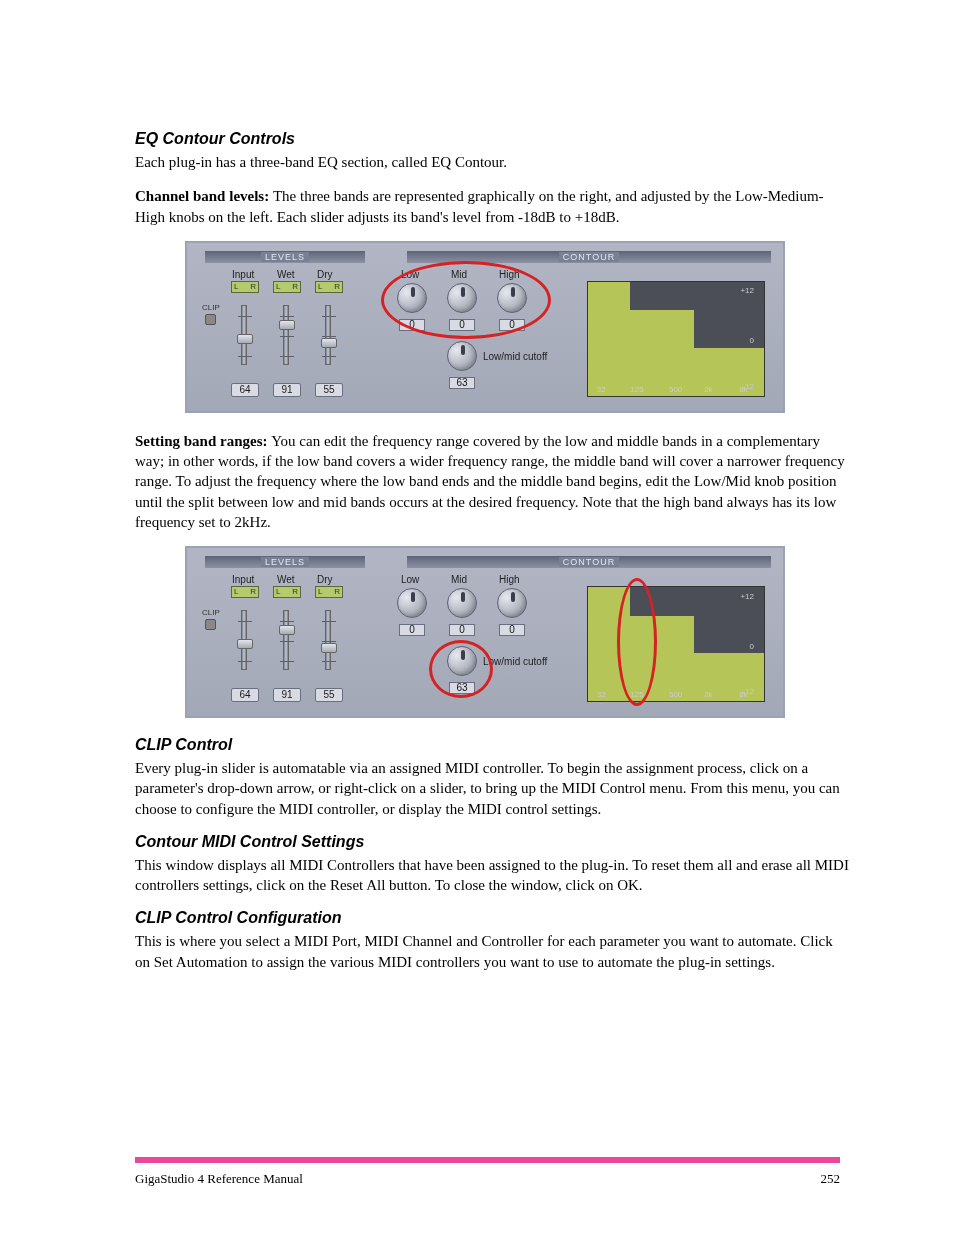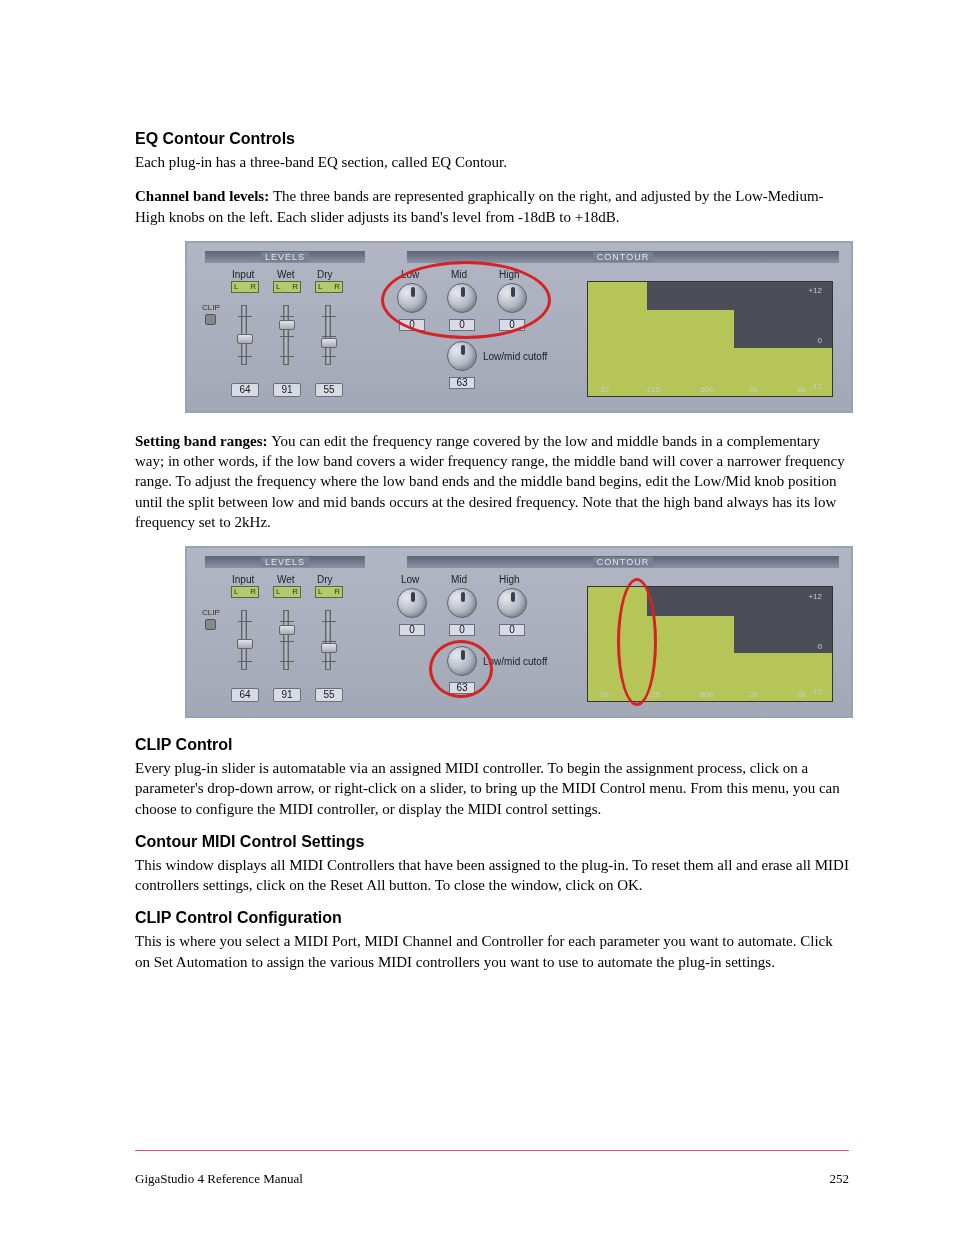--- a/index.html
+++ b/index.html
@@ -11,25 +11,26 @@
     font-size: 15px;
     color: #000;
     padding: 130px 105px 40px 135px;
     position: relative;
   }
   h3 {
     font-family: 'Trebuchet MS', Verdana, sans-serif;
     font-weight: bold;
     font-size: 16px;
     margin-bottom: 4px;
+    font-style: italic;
   }
   p { line-height: 1.35; margin-bottom: 14px; }
   .bold { font-weight: bold; }
   .figure {
-    width: 668px;
+    width: 600px;
     margin: 10px auto 18px 50px;
     border: 2px solid #9aa2b4;
   }
   .panel {
     height: 168px;
     background: linear-gradient(#b2b6c4,#a3a8b7);
     position: relative;
   }
   .title-band {
     position: absolute;
@@ -88,22 +89,22 @@
     background:#4b4e56; border:1px solid #333;
   }
   .bar { position:absolute; bottom:0; background:#b6c558; }
   .chart-lbl { position:absolute; bottom:2px; font:8px Arial; color:#ccc; }
   .chart-ylbl { position:absolute; right:10px; font:8px Arial; color:#ccc; }
   .red-ring {
     position:absolute; border:3px solid #d62222; border-radius:50%;
     pointer-events:none;
   }
   .footer {
-    position:absolute; bottom:48px; left:135px; right:105px;
-    border-top:1px solid #ec4899; padding-top:20px;
+    position:absolute; bottom:48px; left:135px; right:114px;
+    border-top:6px solid #ec4899; padding-top:8px;
     font:13px Georgia; display:flex; justify-content:space-between;
   }
 </style>
 </head>
 <body>
 
 <h3>EQ Contour Controls</h3>
 <p>Each plug-in has a three-band EQ section, called EQ Contour.</p>
 <p>
   <span class="bold">Channel band levels: </span><span>The three bands are represented graphically on the right, and adjusted by the Low-Medium-High knobs on the left. Each slider adjusts its band's level from -18dB to +18dB.</span>

